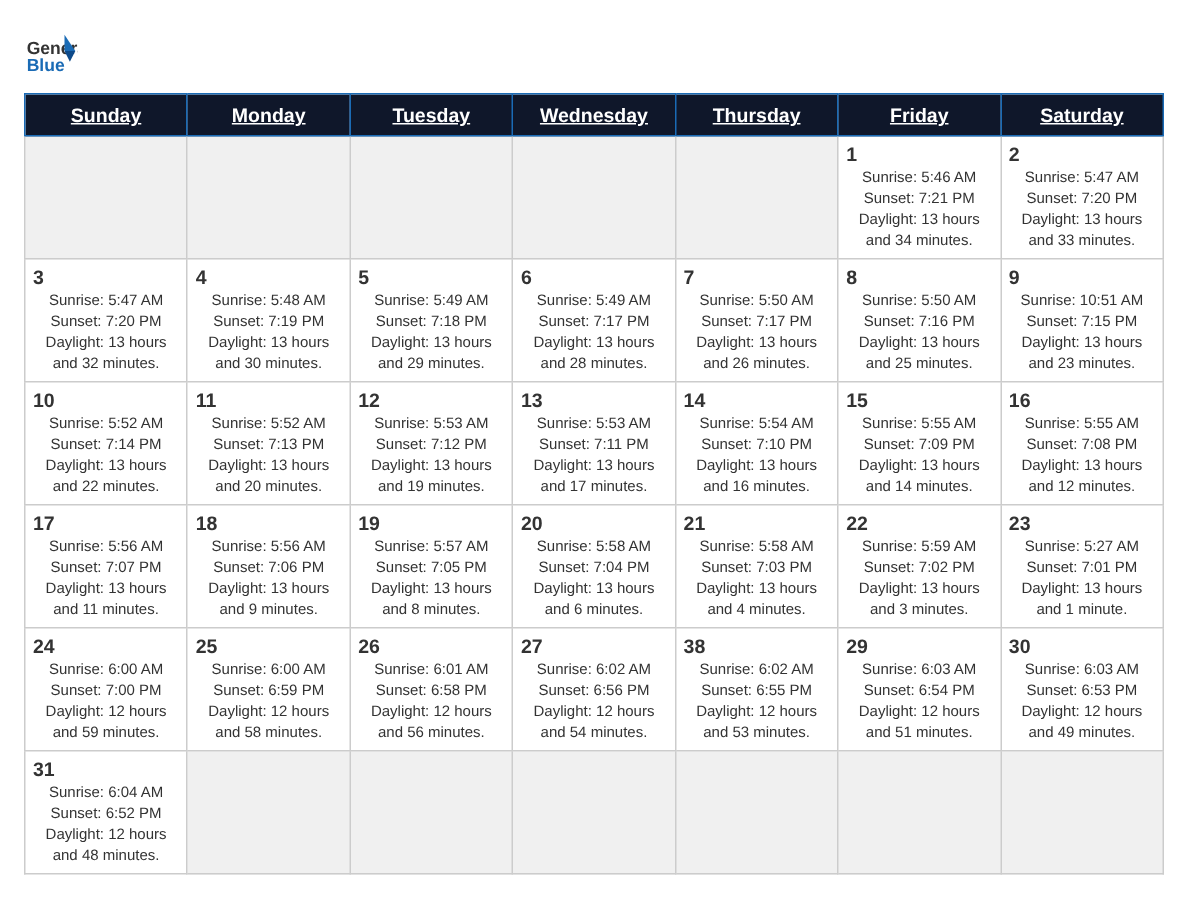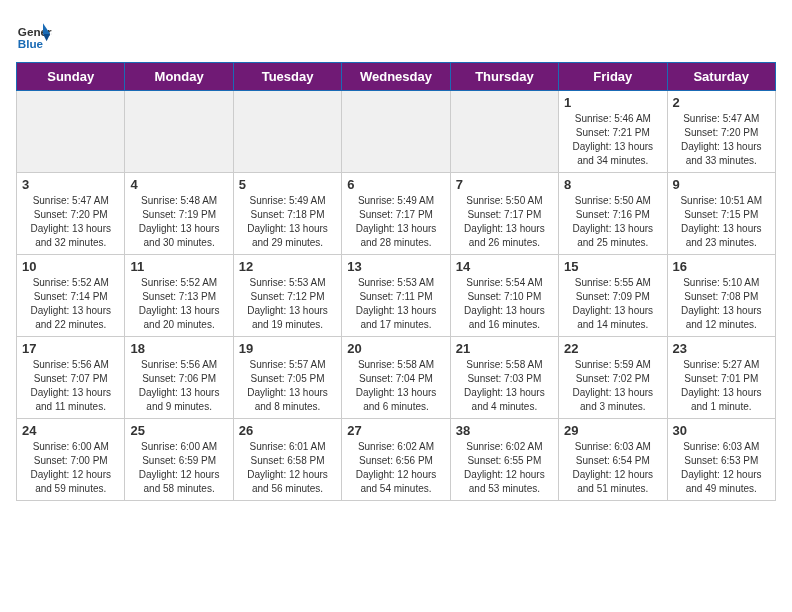--- a/index.html
+++ b/index.html
@@ -36,26 +36,27 @@
     .calendar-subtitle {
       font-size: 16px;
       color: #555;
     }
     table {
       width: 100%;
       border-collapse: collapse;
       table-layout: fixed;
     }
     thead tr th {
-      background-color: #701a75;
+      background-color: #0f172a;
       color: #fff;
       text-align: center;
       padding: 6px 4px;
       font-size: 13px;
       border: 1px solid #1a6bb5;
+      text-decoration: underline;
     }
     tbody tr td {
       border: 1px solid #ccc;
       vertical-align: top;
       padding: 4px 5px;
       font-size: 10.5px;
       color: #333;
       height: 80px;
       background: #fff;
     }
@@ -204,21 +205,21 @@
 Daylight: 13 hours and 16 minutes.</div>
         </td>
         <td>
           <span class="day-number">15</span>
           <div class="day-info">Sunrise: 5:55 AM
 Sunset: 7:09 PM
 Daylight: 13 hours and 14 minutes.</div>
         </td>
         <td>
           <span class="day-number">16</span>
-          <div class="day-info">Sunrise: 5:10 AM
+          <div class="day-info">Sunrise: 5:55 AM
 Sunset: 7:08 PM
 Daylight: 13 hours and 12 minutes.</div>
         </td>
       </tr>
       <tr>
         <td>
           <span class="day-number">17</span>
           <div class="day-info">Sunrise: 5:56 AM
 Sunset: 7:07 PM
 Daylight: 13 hours and 11 minutes.</div>
@@ -297,14 +298,28 @@
 Sunset: 6:54 PM
 Daylight: 12 hours and 51 minutes.</div>
         </td>
         <td>
           <span class="day-number">30</span>
           <div class="day-info">Sunrise: 6:03 AM
 Sunset: 6:53 PM
 Daylight: 12 hours and 49 minutes.</div>
         </td>
       </tr>
+      <tr class="last-row">
+        <td>
+          <span class="day-number">31</span>
+          <div class="day-info">Sunrise: 6:04 AM
+Sunset: 6:52 PM
+Daylight: 12 hours and 48 minutes.</div>
+        </td>
+        <td class="empty"></td>
+        <td class="empty"></td>
+        <td class="empty"></td>
+        <td class="empty"></td>
+        <td class="empty"></td>
+        <td class="empty"></td>
+      </tr>
     </tbody>
 </table>
 
 </body></html>

